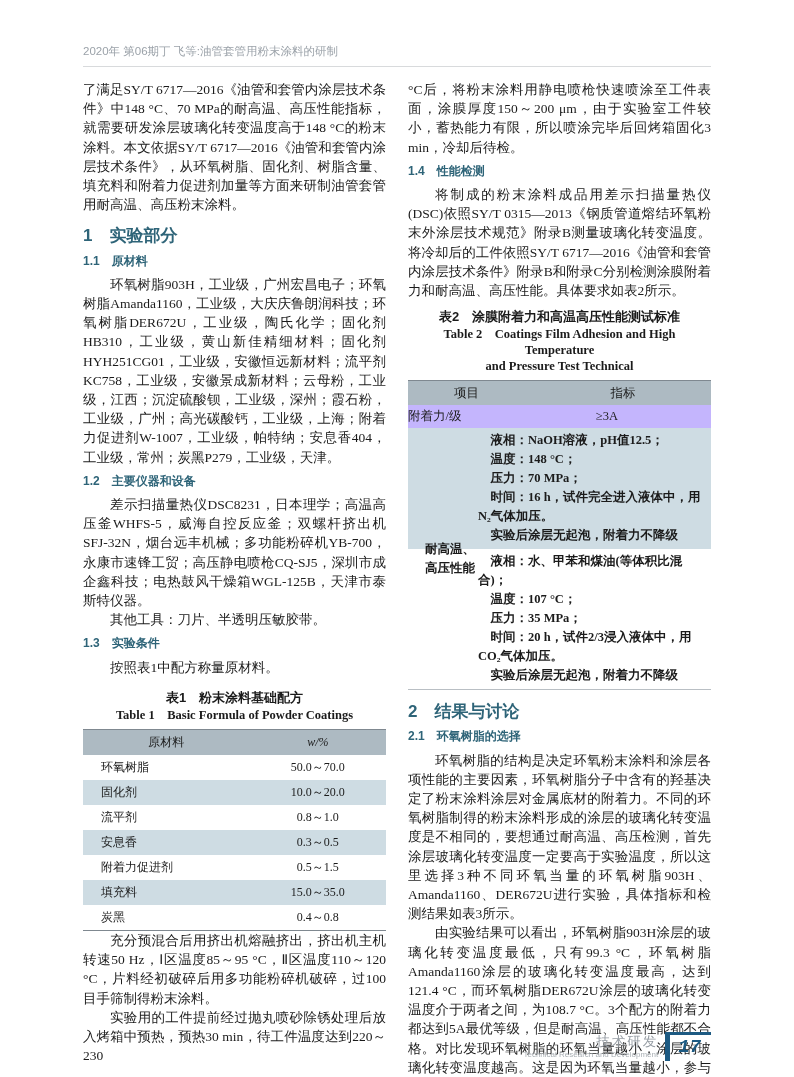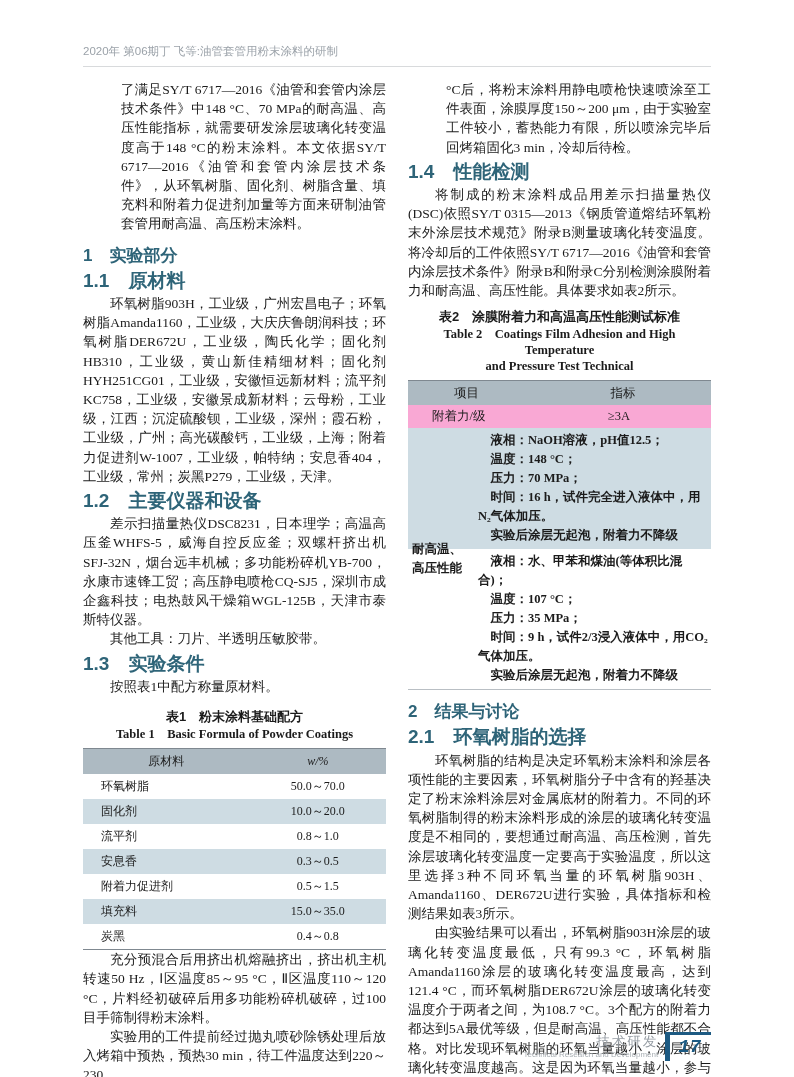--- a/index.html
+++ b/index.html
@@ -11,29 +11,29 @@
 
   .pg-header {
     display:flex; align-items:flex-end;
     font-family:"Liberation Sans", sans-serif; font-size:11.5px; color:#9ba2a9;
     padding-bottom:7px; border-bottom:1px solid #d8dadc;
   }
 
   .cols { display:flex; gap:22px; margin-top:13px; }
   .col { width:303px; font-size:13.5px; line-height:19.2px; text-align:justify; }
   .col p { margin:0; text-indent:2em; }
-  .col p.no-indent { text-indent:0;margin-left:38px; }
+  .col p.no-indent { text-indent:0; }
 
   .h1 {
     font-family:"Liberation Sans", sans-serif; font-weight:bold; color:#2e6478;
     font-size:17px; margin:12px 0 6px; text-align:left; text-indent:0;
   }
   .h2 {
     font-family:"Liberation Sans", sans-serif; font-weight:bold; color:#2e6478;
-    font-size:19px; margin:5px 0 4px; text-align:left; text-indent:0;
+    font-size:12px; margin:5px 0 4px; text-align:left; text-indent:0;
   }
 
   .tbl-cap-cn {
     text-align:center; font-family:"Liberation Sans", sans-serif; font-weight:bold;
     font-size:13px; margin-top:12px; line-height:18px;
   }
   .tbl-cap-en { text-align:center; font-weight:bold; font-size:12.5px; line-height:16px; margin-bottom:6px; }
 
   
   .table1 { border-top:1px solid #7f8890; border-bottom:1px solid #7f8890; font-size:12px; }
@@ -43,28 +43,28 @@
   .t1-head { background:#adbac2; }
   .t1-head .c1 { text-align:center; padding-left:0; }
   .t1-head .c2 { font-style:italic; }
   .stripe { background:#cedce3; }
 
   
   .table2 { border-top:1px solid #7f8890; border-bottom:1px solid #b9bfc4; font-size:12.5px; line-height:19px; text-align:left; }
   .t2-head { display:flex; background:#adbac2; min-height:24px; align-items:center;padding-left:32px; }
   .t2-head .hc1 { flex:0 0 95px; padding-left:14px; box-sizing:border-box; }
   .t2-head .hc2 { flex:1; text-align:center; }
-  .t2-adh { display:flex; min-height:23px; align-items:center; background:#f9a8d4;padding-left:24px; }
+  .t2-adh { display:flex; min-height:23px; align-items:center; background:#c4b5fd; }
   .t2-adh .ac1 { flex:0 0 95px; }
   .t2-adh .ac2 { flex:1; text-align:center; }
   .t2-body { position:relative;font-weight:bold; }
   .t2-block { padding:3px 2px 4px 70px; }
   .t2-block .ln { text-indent:1em; }
   .blk1 { background:#cedce3; }
-  .t2-label { position:absolute; left:4px; top:50%; transform:translateY(-50%); width:58px; line-height:19px; }
+  .t2-label { position:absolute; left:17px; top:50%; transform:translateY(-50%); width:58px; line-height:19px; }
 
   .mt8 { margin-top:8px; }
   .mt14 { margin-top:14px; }
 
   
   .pg-footer { position:absolute; right:83px; bottom:16px; display:flex; align-items:center; gap:7px; }
   .f-text { text-align:right; font-family:"Liberation Sans", sans-serif; }
   .f-cn { font-size:13.5px; color:#969da4; letter-spacing:2px; line-height:15px; }
   .f-en { font-size:8px; color:#a9afb4; line-height:11px; }
   .f-num {
@@ -167,21 +167,21 @@
             <div class="ln">液相：NaOH溶液，pH值12.5；</div>
             <div class="ln">温度：148 °C；</div>
             <div class="ln">压力：70 MPa；</div>
             <div class="ln">时间：16 h，试件完全进入液体中，用N₂气体加压。</div>
             <div class="ln">实验后涂层无起泡，附着力不降级</div>
           </div>
           <div class="t2-block">
             <div class="ln">液相：水、甲苯和煤油(等体积比混合)；</div>
             <div class="ln">温度：107 °C；</div>
             <div class="ln">压力：35 MPa；</div>
-            <div class="ln">时间：9 h，试件2/3浸入液体中，用CO₂气体加压。</div>
+            <div class="ln">时间：20 h，试件2/3浸入液体中，用CO₂气体加压。</div>
             <div class="ln">实验后涂层无起泡，附着力不降级</div>
           </div>
           <div class="t2-label">耐高温、高压性能</div>
         </div>
       </div>
 
       <div class="h1">2　结果与讨论</div>
       <div class="h2">2.1　环氧树脂的选择</div>
       <p>环氧树脂的结构是决定环氧粉末涂料和涂层各项性能的主要因素，环氧树脂分子中含有的羟基决定了粉末涂料涂层对金属底材的附着力。不同的环氧树脂制得的粉末涂料形成的涂层的玻璃化转变温度是不相同的，要想通过耐高温、高压检测，首先涂层玻璃化转变温度一定要高于实验温度，所以这里选择3种不同环氧当量的环氧树脂903H、Amanda1160、DER672U进行实验，具体指标和检测结果如表3所示。</p>
       <p>由实验结果可以看出，环氧树脂903H涂层的玻璃化转变温度最低，只有99.3 °C，环氧树脂Amanda1160涂层的玻璃化转变温度最高，达到121.4 °C，而环氧树脂DER672U涂层的玻璃化转变温度介于两者之间，为108.7 °C。3个配方的附着力都达到5A最优等级，但是耐高温、高压性能都不合格。对比发现环氧树脂的环氧当量越小，涂层的玻璃化转变温度越高。这是因为环氧当量越小，参与反应的环氧基团越多，涂层交联密度就越大，所以涂层玻璃化转变温度就越高。虽然</p>

